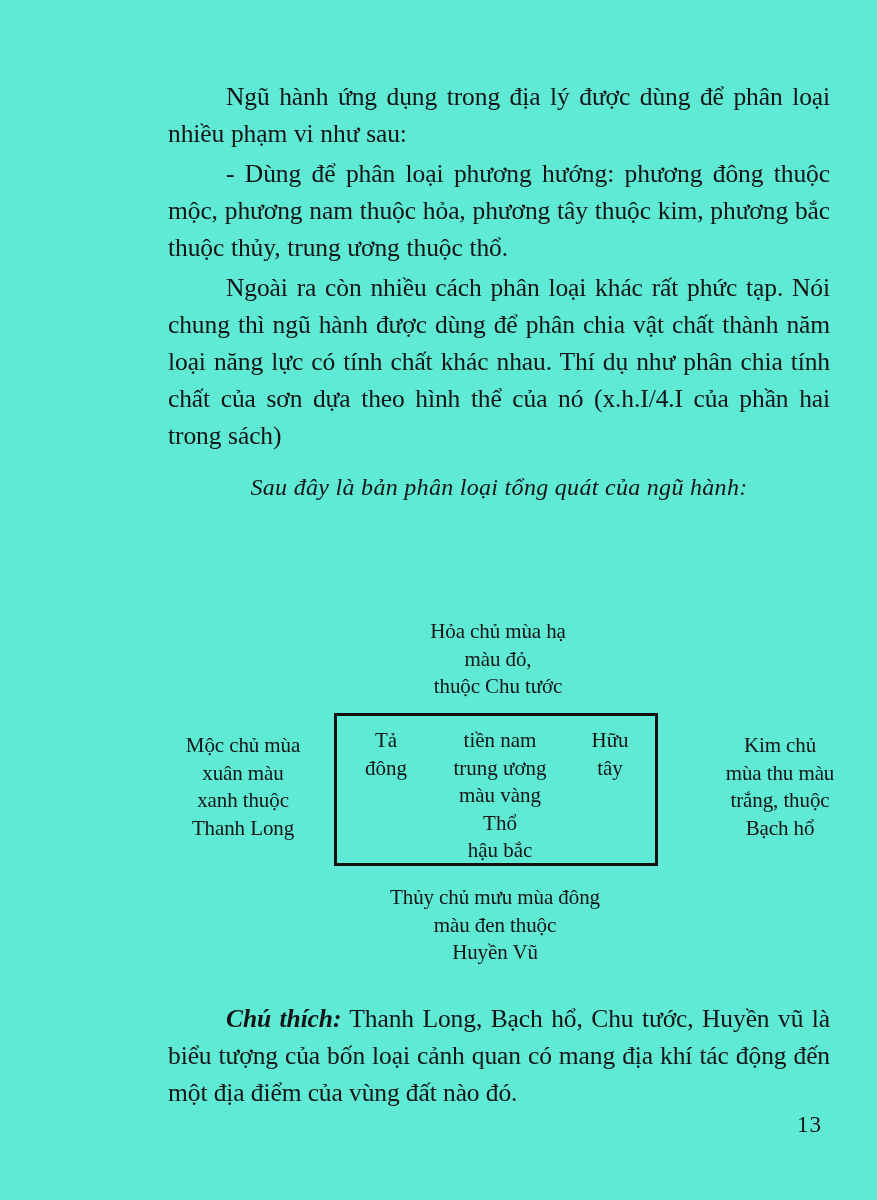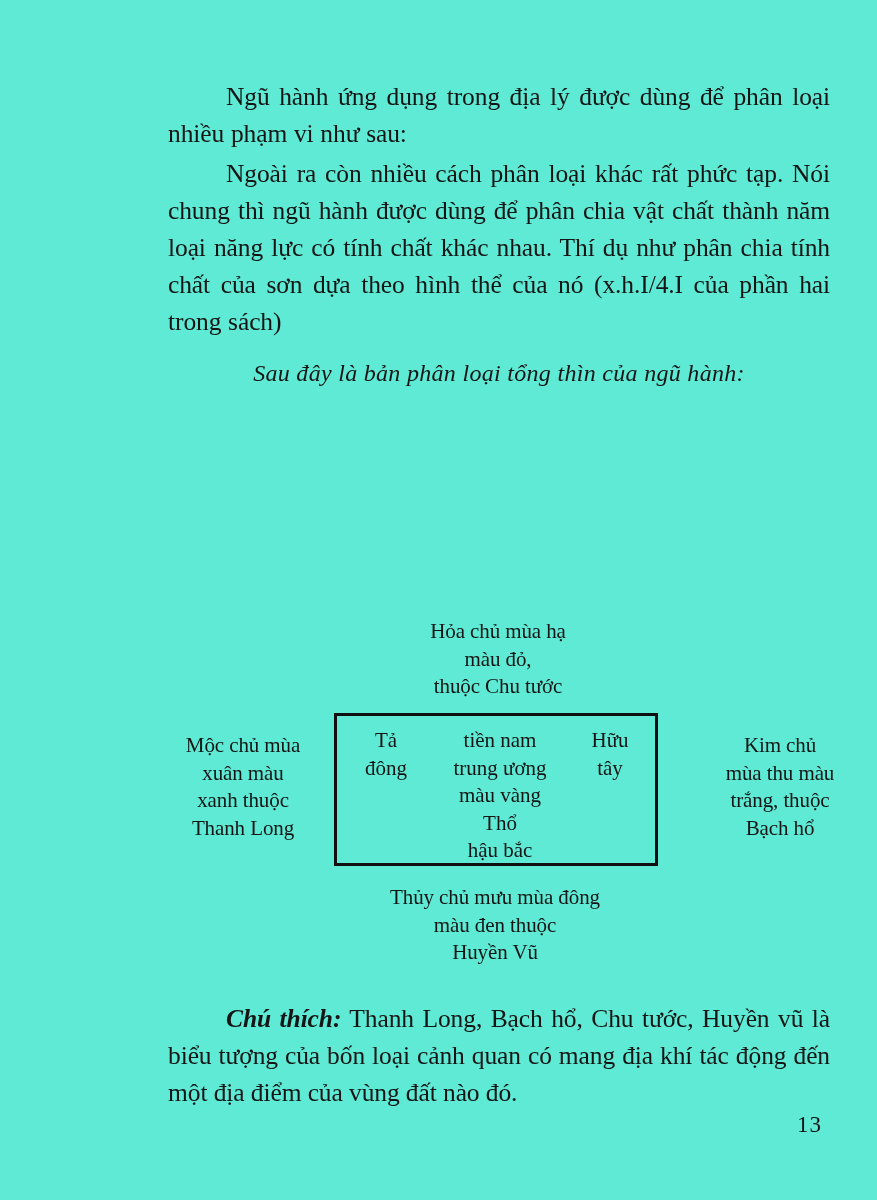--- a/index.html
+++ b/index.html
@@ -160,22 +160,23 @@
     letter-spacing: 1px;
   }
 </style>
 </head>
 <body>
 
 <div id="page">
 
   <div id="text-column">
     <p class="body-par">Ngũ hành ứng dụng trong địa lý được dùng để phân loại nhiều phạm vi như sau:</p>
+    <p class="body-par">- Dùng để phân loại phương hướng: phương đông thuộc mộc, phương nam thuộc hỏa, phương tây thuộc kim, phương bắc thuộc thủy, trung ương thuộc thổ.</p>
     <p class="body-par">Ngoài ra còn nhiều cách phân loại khác rất phức tạp. Nói chung thì ngũ hành được dùng để phân chia vật chất thành năm loại năng lực có tính chất khác nhau. Thí dụ như phân chia tính chất của sơn dựa theo hình thể của nó (x.h.I/4.I của phần hai trong sách)</p>
-    <p class="caption-italic">Sau đây là bản phân loại tổng thìn của ngũ hành:</p>
+    <p class="caption-italic">Sau đây là bản phân loại tổng quát của ngũ hành:</p>
   </div>
 
   <div id="diagram">
 
     <div class="diag-label" id="label-top">Hỏa chủ mùa hạ<br>màu đỏ,<br>thuộc Chu tước</div>
 
     <div class="diag-label" id="label-left">Mộc chủ mùa<br>xuân màu<br>xanh thuộc<br>Thanh Long</div>
 
     <div class="diag-label" id="label-right">Kim chủ<br>mùa thu màu<br>trắng, thuộc<br>Bạch hổ</div>
 

